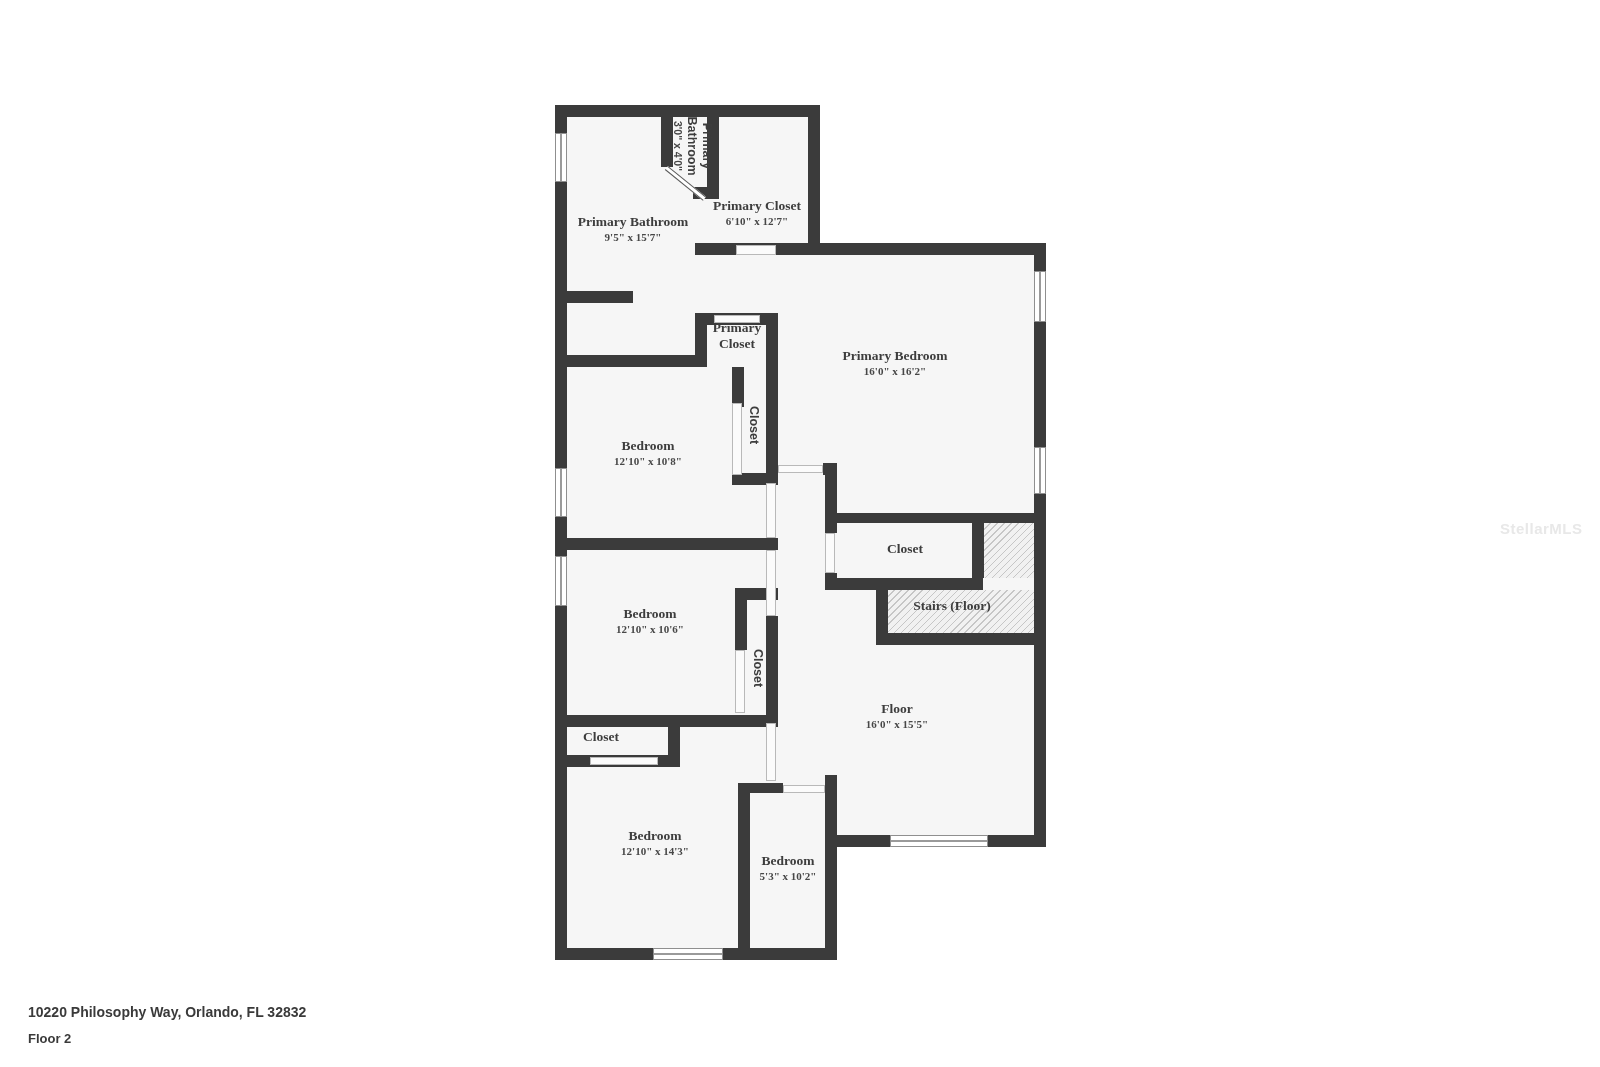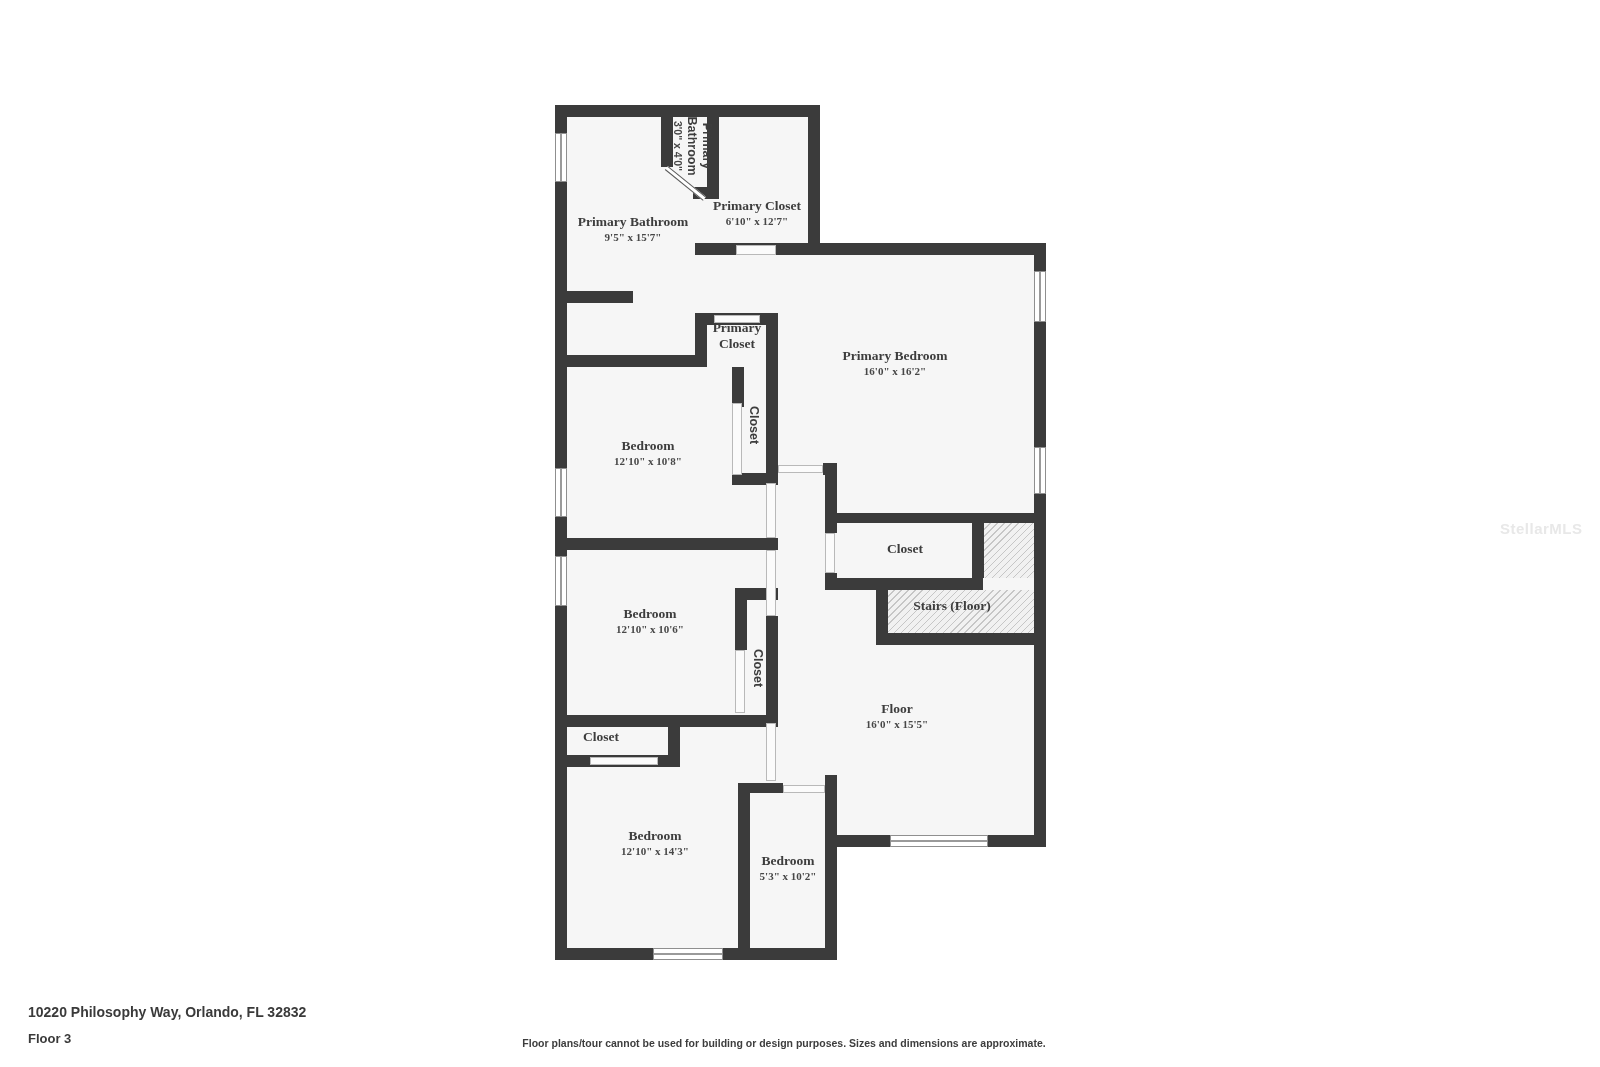--- a/index.html
+++ b/index.html
@@ -167,16 +167,15 @@
   </div>
 
   <div class="rlabel" style="left:897px;top:701px;">
     <span class="nm">Floor</span>
     <span class="dm">16'0" x 15'5"</span>
   </div>
 
   <div class="wm">StellarMLS</div>
 
   <div class="addr">10220 Philosophy Way, Orlando, FL 32832</div>
-  <div class="flr">Floor 3</div>
-  <div class="disc">Floor plans/tour cannot be used for building or design purposes. Sizes and dimensions are approximate.</div>
+  <div class="flr">Floor 2</div>
 
 </div>
 
 </body></html>

